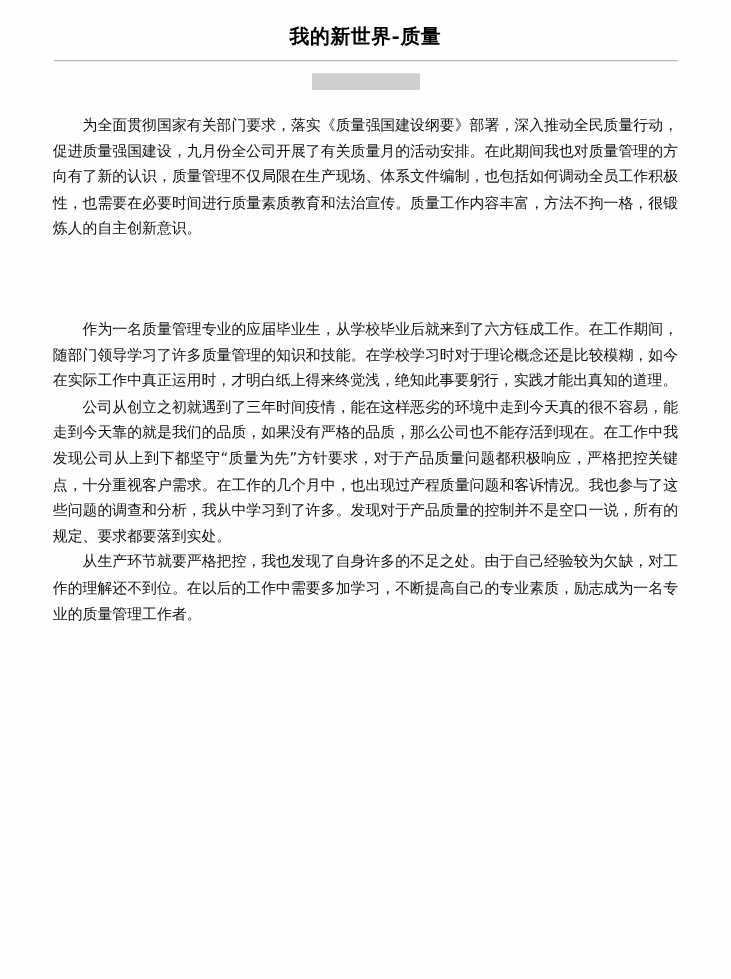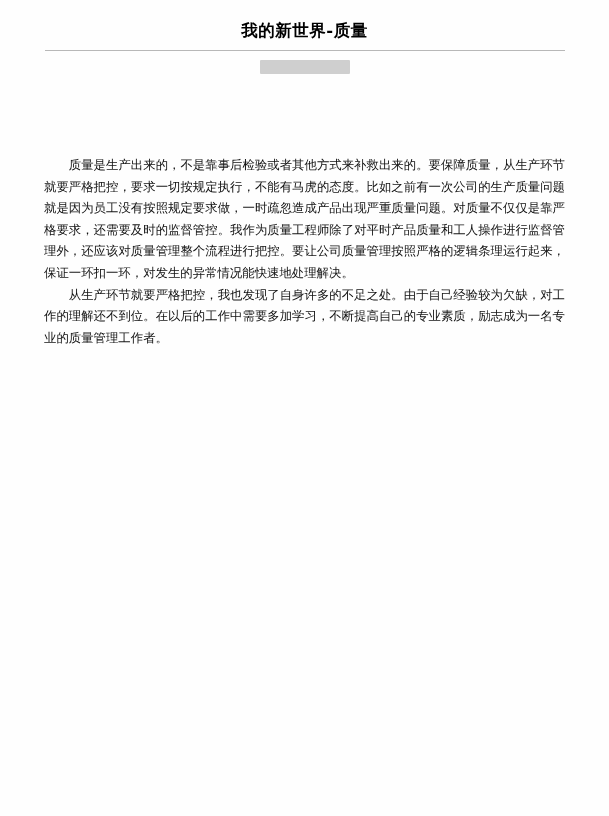--- a/index.html
+++ b/index.html
@@ -79,21 +79,23 @@
 
   <h1 class="doc-title">我的新世界-质量</h1>
   <div class="title-rule"></div>
 
   <div class="byline">
     <span class="byline-redacted">作者信息已遮盖</span>
   </div>
 
   <div class="body-area">
 
+    <p class="para">为全面贯彻国家有关部门要求，落实《质量强国建设纲要》部署，深入推动全民质量行动，促进质量强国建设，九月份全公司开展了有关质量月的活动安排。在此期间我也对质量管理的方向有了新的认识，质量管理不仅局限在生产现场、体系文件编制，也包括如何调动全员工作积极性，也需要在必要时间进行质量素质教育和法治宣传。质量工作内容丰富，方法不拘一格，很锻炼人的自主创新意识。</p>
 
     <div class="gap-large"></div>
 
-    <p class="para">质量是生产出来的，不是靠事后检验或者其他方式来补救出来的。要保障质量，从生产环节就要严格把控，要求一切按规定执行，不能有马虎的态度。比如之前有一次公司的生产质量问题就是因为员工没有按照规定要求做，一时疏忽造成产品出现严重质量问题。对质量不仅仅是靠严格要求，还需要及时的监督管控。我作为质量工程师除了对平时产品质量和工人操作进行监督管理外，还应该对质量管理整个流程进行把控。要让公司质量管理按照严格的逻辑条理运行起来，保证一环扣一环，对发生的异常情况能快速地处理解决。</p>
+    <p class="para">作为一名质量管理专业的应届毕业生，从学校毕业后就来到了六方钰成工作。在工作期间，随部门领导学习了许多质量管理的知识和技能。在学校学习时对于理论概念还是比较模糊，如今在实际工作中真正运用时，才明白纸上得来终觉浅，绝知此事要躬行，实践才能出真知的道理。</p>
+    <p class="para">公司从创立之初就遇到了三年时间疫情，能在这样恶劣的环境中走到今天真的很不容易，能走到今天靠的就是我们的品质，如果没有严格的品质，那么公司也不能存活到现在。在工作中我发现公司从上到下都坚守“质量为先”方针要求，对于产品质量问题都积极响应，严格把控关键点，十分重视客户需求。在工作的几个月中，也出现过产程质量问题和客诉情况。我也参与了这些问题的调查和分析，我从中学习到了许多。发现对于产品质量的控制并不是空口一说，所有的规定、要求都要落到实处。</p>
     <p class="para">从生产环节就要严格把控，我也发现了自身许多的不足之处。由于自己经验较为欠缺，对工作的理解还不到位。在以后的工作中需要多加学习，不断提高自己的专业素质，励志成为一名专业的质量管理工作者。</p>
 
     <div class="spacer-bottom"></div>
   </div>
 </div>
 
 </body></html>

